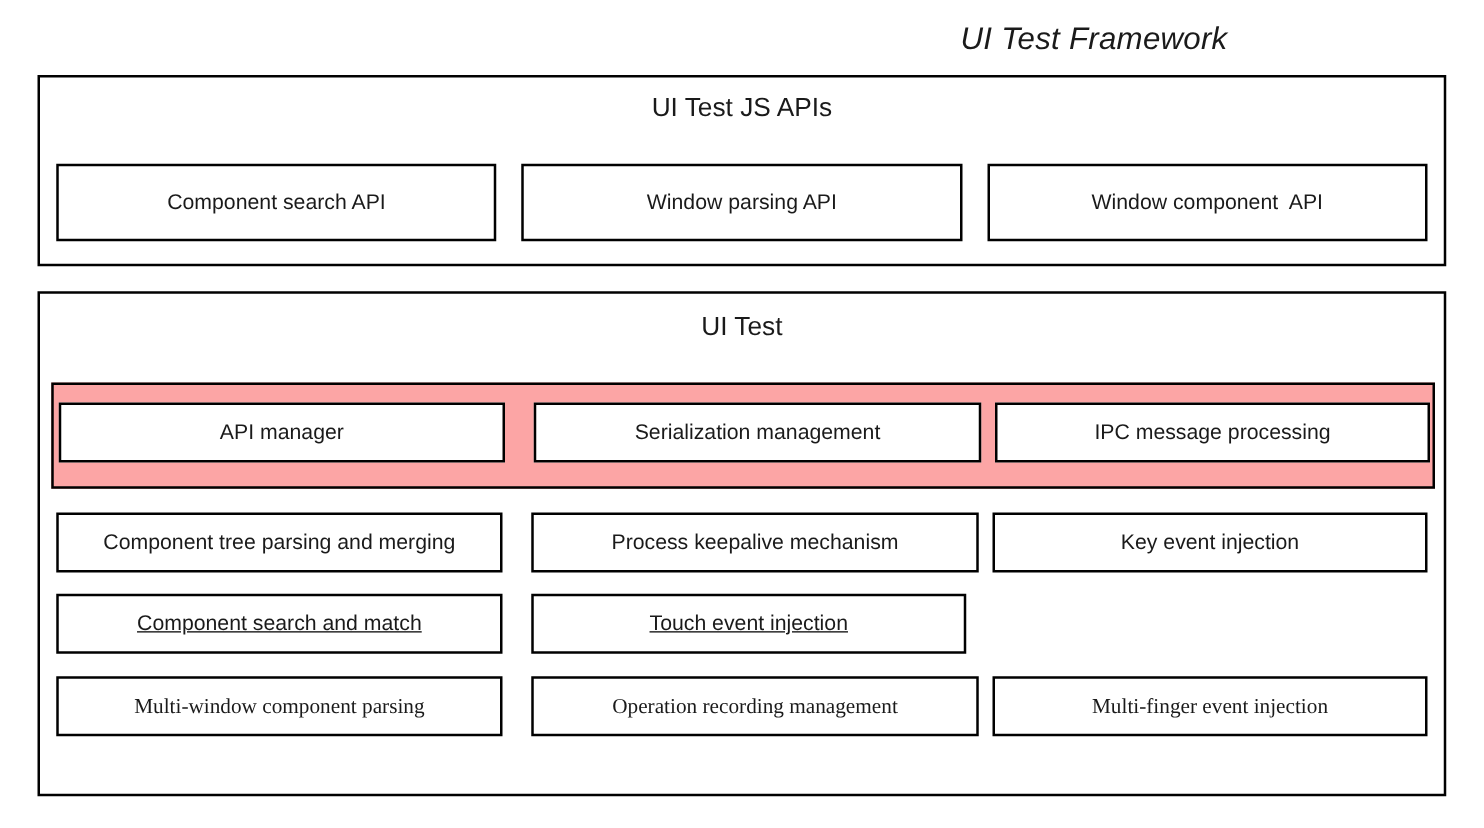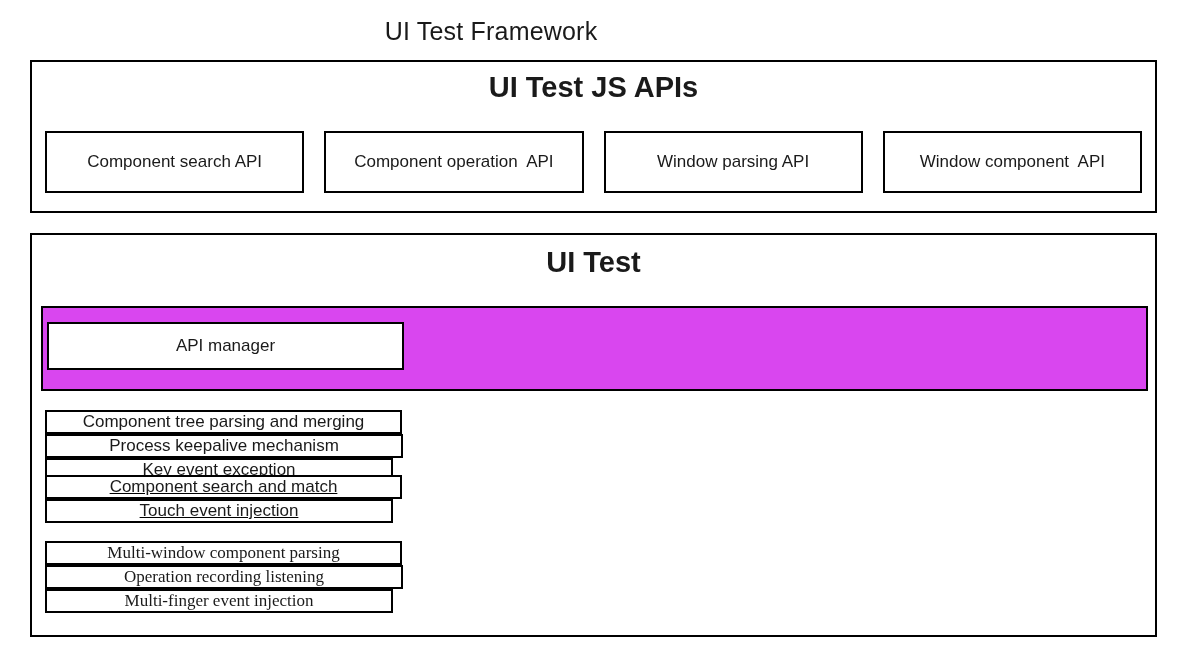--- a/index.html
+++ b/index.html
@@ -21,41 +21,42 @@
     height: 662px;
     box-sizing: border-box;
   }
 
   
   .framework-title {
     position: absolute;
     left: 0;
     top: 16px;
     width: 982px;
-    text-align: center;
+    text-align: right;
     font-size: 25px;
     line-height: 30px;
     font-weight: 400;
     letter-spacing: 0.2px;
     color: #1a1a1a;
+    font-style: italic;
   }
 
   
   .layer {
     position: absolute;
     box-sizing: border-box;
     border: 2.5px solid #000000;
     background: #ffffff;
   }
 
   .layer-title {
     text-align: center;
-    font-size: 29px;
+    font-size: 21px;
     line-height: 30px;
-    font-weight: 700;
+    font-weight: 400;
     color: #1a1a1a;
   }
 
   
   #js-api-layer {
     left: 30px;
     top: 60px;
     width: 1127px;
     height: 153px;
   }
@@ -98,39 +99,38 @@
 
   
   .group-row {
     position: absolute;
     left: 9px;
     top: 71px;
     width: 1107px;
     height: 85px;
     box-sizing: border-box;
     border: 2.5px solid #000000;
-    background: #d946ef;
+    background: #fca5a5;
   }
   .row-inner {
     position: absolute;
     left: 4px;
     top: 14px;
     width: 1097px;
     height: 48px;
     display: flex;
   }
 
   
   .plain-row {
     position: absolute;
     left: 13px;
     width: 1097px;
     height: 48px;
     display: flex;
-    flex-direction: column;
   }
   #row-2 { top: 175px; }
   #row-3 { top: 240px; text-decoration: underline; }
   #row-4 { top: 306px; font-family: Liberation Serif, serif; }
 
   
   .cell {
     box-sizing: border-box;
     border: 2.5px solid #000000;
     background: #ffffff;
@@ -152,47 +152,48 @@
 <div class="diagram">
 
   <div class="framework-title">UI Test Framework</div>
 
   <div class="layer" id="js-api-layer">
 
     <div class="layer-title">UI Test JS APIs</div>
 
     <div class="api-row">
       <div class="api-box">Component search API</div>
-      <div class="api-box">Component operation  API</div>
       <div class="api-box">Window parsing API</div>
       <div class="api-box">Window component  API</div>
     </div>
   </div>
 
   <div class="layer" id="ui-test-layer">
 
     <div class="layer-title">UI Test</div>
 
     <div class="group-row">
       <div class="row-inner">
         <div class="cell col-1">API manager</div>
+        <div class="cell col-2">Serialization management</div>
+        <div class="cell col-3">IPC message processing</div>
       </div>
     </div>
 
     <div class="plain-row" id="row-2">
       <div class="cell col-1">Component tree parsing and merging</div>
       <div class="cell col-2">Process keepalive mechanism</div>
-      <div class="cell col-3">Key event exception</div>
+      <div class="cell col-3">Key event injection</div>
     </div>
 
     <div class="plain-row" id="row-3">
       <div class="cell col-1">Component search and match</div>
       <div class="cell col-3">Touch event injection</div>
     </div>
 
     <div class="plain-row" id="row-4">
       <div class="cell col-1">Multi-window component parsing</div>
-      <div class="cell col-2">Operation recording listening</div>
+      <div class="cell col-2">Operation recording management</div>
       <div class="cell col-3">Multi-finger event injection</div>
     </div>
 
   </div>
 </div>
 
 </body></html>

